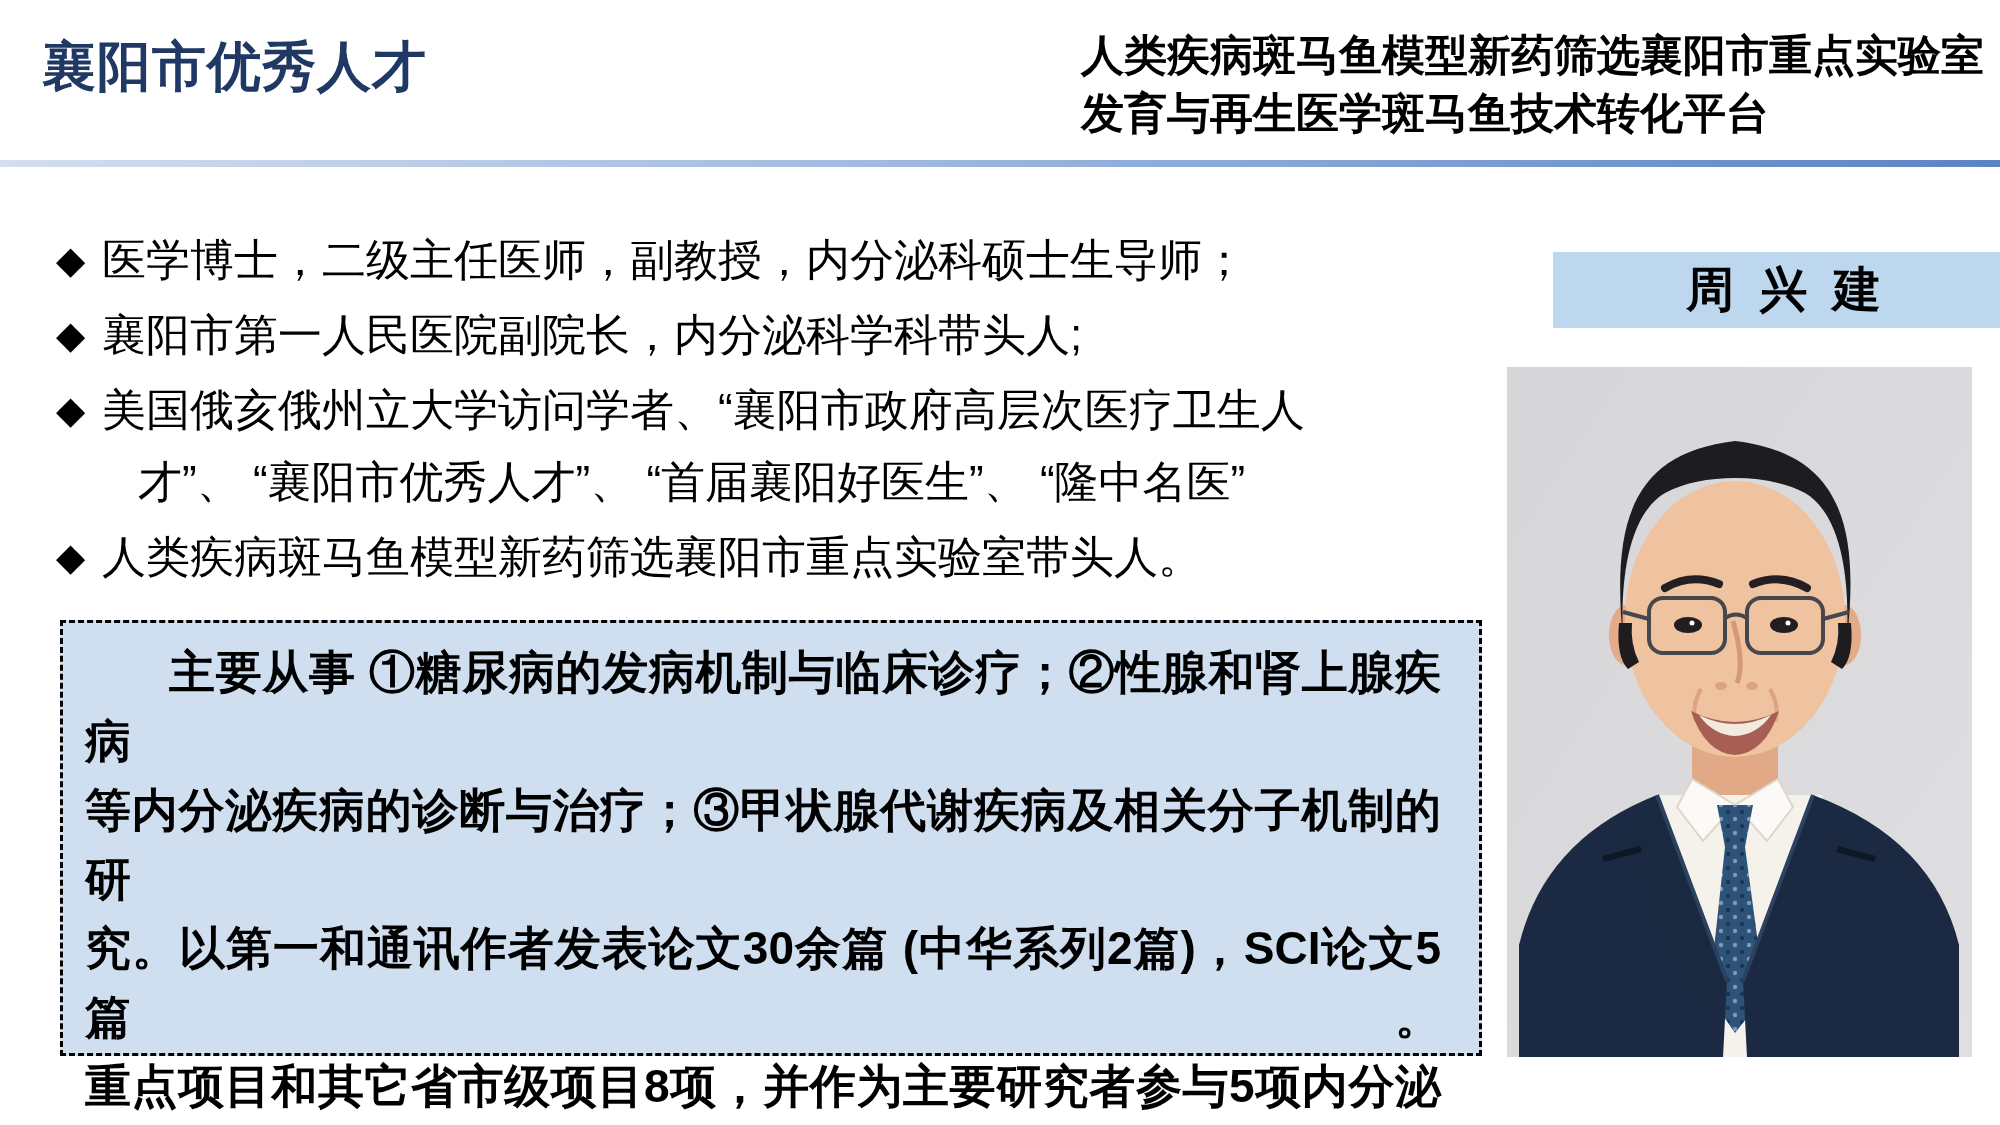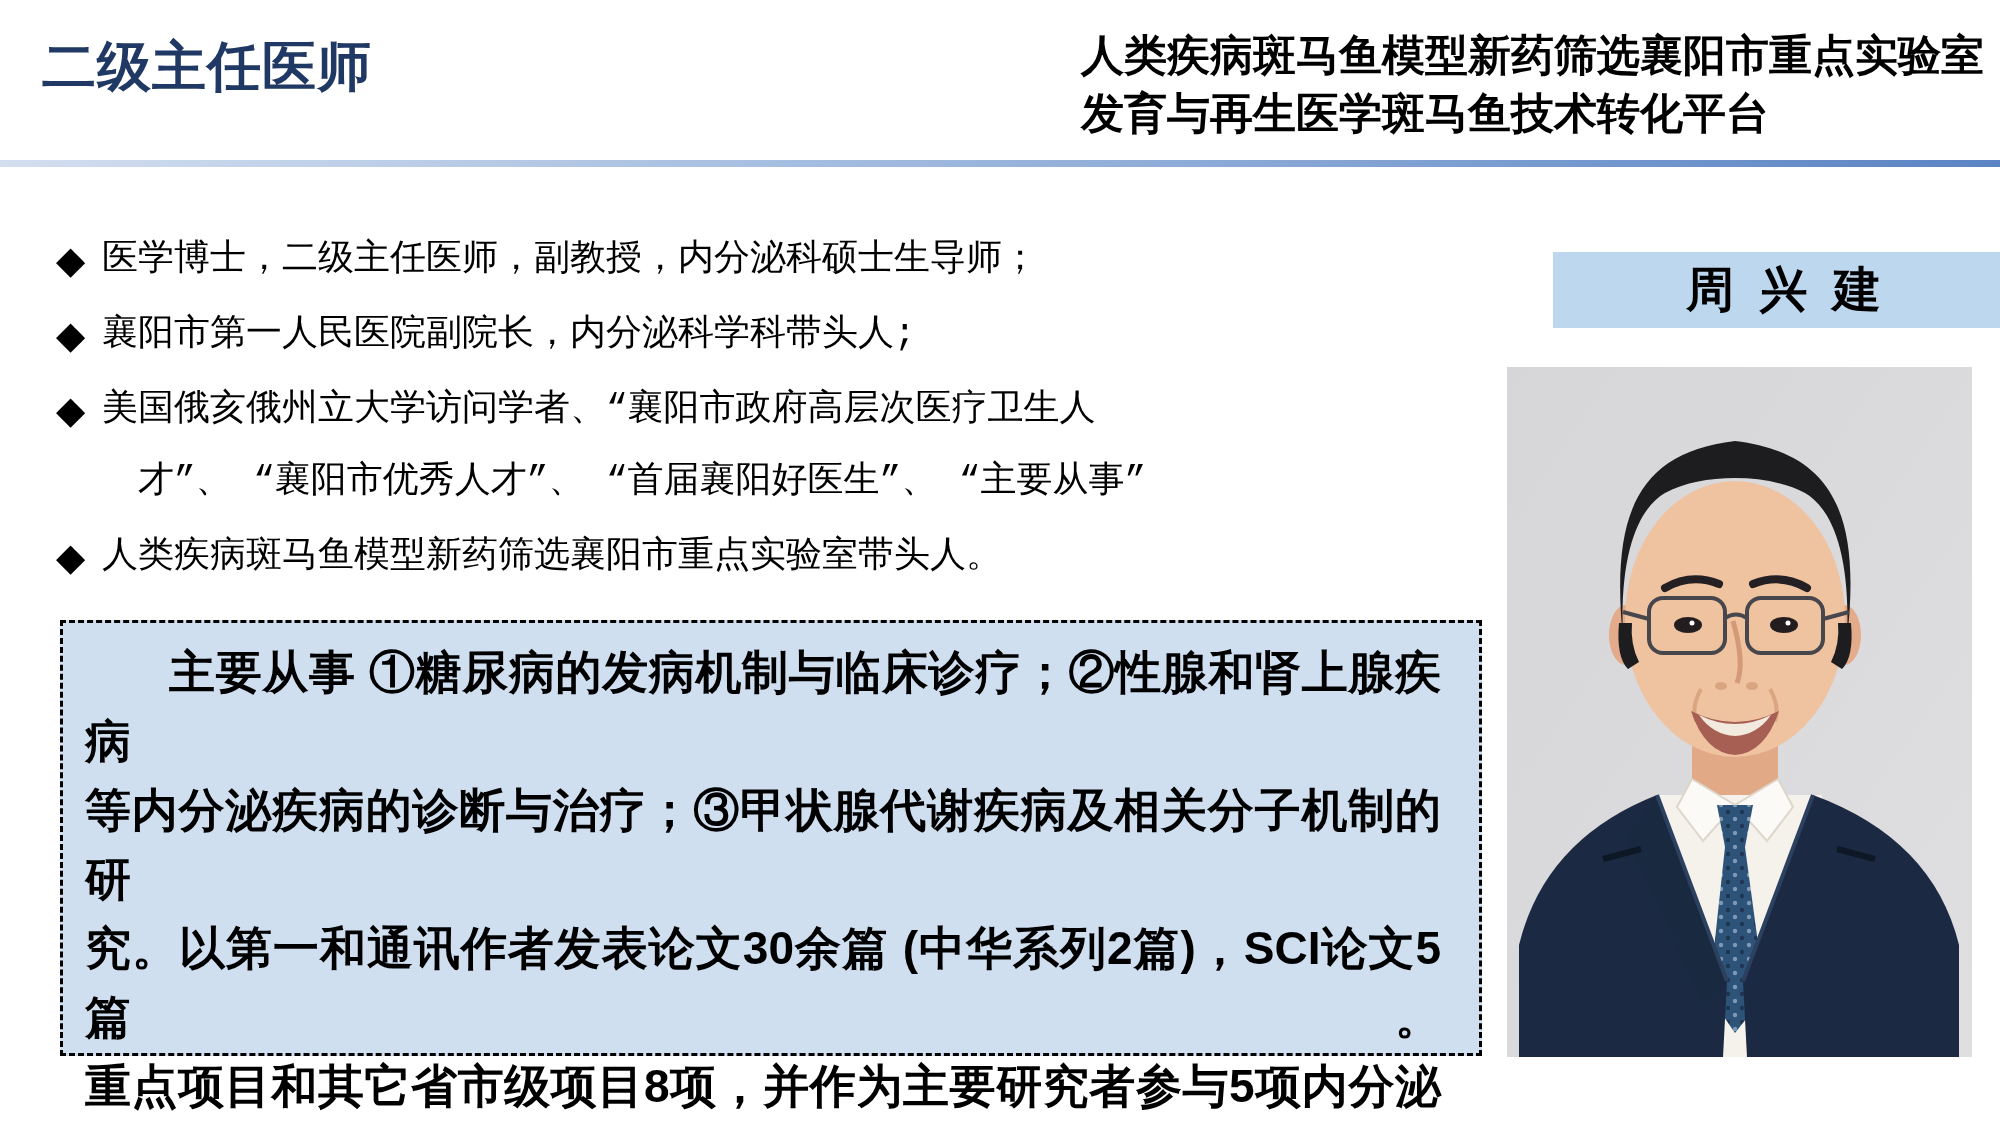--- a/index.html
+++ b/index.html
@@ -11,21 +11,21 @@
               color:#1f3864;line-height:64px;letter-spacing:1px;}
   .lab-title{position:absolute;right:16px;top:26px;text-align:left;font-weight:bold;
              font-size:43px;line-height:58px;color:#000;}
   .header-divider{position:absolute;left:0;top:160px;width:2000px;height:7px;
                   background:linear-gradient(to right,#d3deef 0%,#9fb9de 45%,#5b84c4 100%);}
 
   
   .bullet-list{position:absolute;left:56px;top:224px;width:1430px;}
   .bullet-item{display:flex;align-items:flex-start;margin-bottom:3px;}
   .diamond{flex:0 0 46px;font-size:38px;line-height:72px;color:#000;}
-  .bullet-text{font-family:Liberation Mono, monospace;font-size:36px;line-height:72px;
+  .bullet-text{font-family:Liberation Sans, sans-serif;font-size:44px;line-height:72px;
                white-space:pre-wrap;padding-left:36px;text-indent:-36px;}
 
   
   .summary-box{position:absolute;left:60px;top:620px;width:1422px;height:436px;
                box-sizing:border-box;background:#cfdff0;border:3px dashed #000;
                padding:15px 38px 0 22px;}
   .summary-line{font-size:46px;font-weight:bold;line-height:69px;
                 text-align:justify;text-align-last:justify;}
   .summary-line.first{text-indent:84px;}
 
@@ -34,42 +34,42 @@
                background:#bdd7ee;display:flex;align-items:center;justify-content:center;margin-left:48px;}
   .expert-name{font-size:48px;font-weight:bold;color:#000;letter-spacing:6px;}
   .portrait{position:absolute;left:1507px;top:367px;width:465px;height:690px;}
   .portrait svg{display:block;width:100%;height:100%;}
 </style>
 </head>
 <body>
 
 <div class="slide">
 
-  <div class="page-title">二级主任医师</div>
+  <div class="page-title">襄阳市优秀人才</div>
 
   <div class="lab-title">
     <div>人类疾病斑马鱼模型新药筛选襄阳市重点实验室</div>
     <div>发育与再生医学斑马鱼技术转化平台</div>
   </div>
 
   <div class="header-divider"></div>
 
   <div class="bullet-list">
     <div class="bullet-item">
       <span class="diamond">◆</span>
       <span class="bullet-text">医学博士，二级主任医师，副教授，内分泌科硕士生导师；</span>
     </div>
     <div class="bullet-item">
       <span class="diamond">◆</span>
       <span class="bullet-text">襄阳市第一人民医院副院长，内分泌科学科带头人;</span>
     </div>
     <div class="bullet-item">
       <span class="diamond">◆</span>
       <span class="bullet-text">美国俄亥俄州立大学访问学者、“襄阳市政府高层次医疗卫生人
-才”、 “襄阳市优秀人才”、 “首届襄阳好医生”、 “主要从事”</span>
+才”、 “襄阳市优秀人才”、 “首届襄阳好医生”、 “隆中名医”</span>
     </div>
     <div class="bullet-item">
       <span class="diamond">◆</span>
       <span class="bullet-text">人类疾病斑马鱼模型新药筛选襄阳市重点实验室带头人。</span>
     </div>
   </div>
 
   <div class="summary-box">
     <div class="summary-line first">主要从事 ①糖尿病的发病机制与临床诊疗；②性腺和肾上腺疾病</div>
     <div class="summary-line">等内分泌疾病的诊断与治疗；③甲状腺代谢疾病及相关分子机制的研</div>

